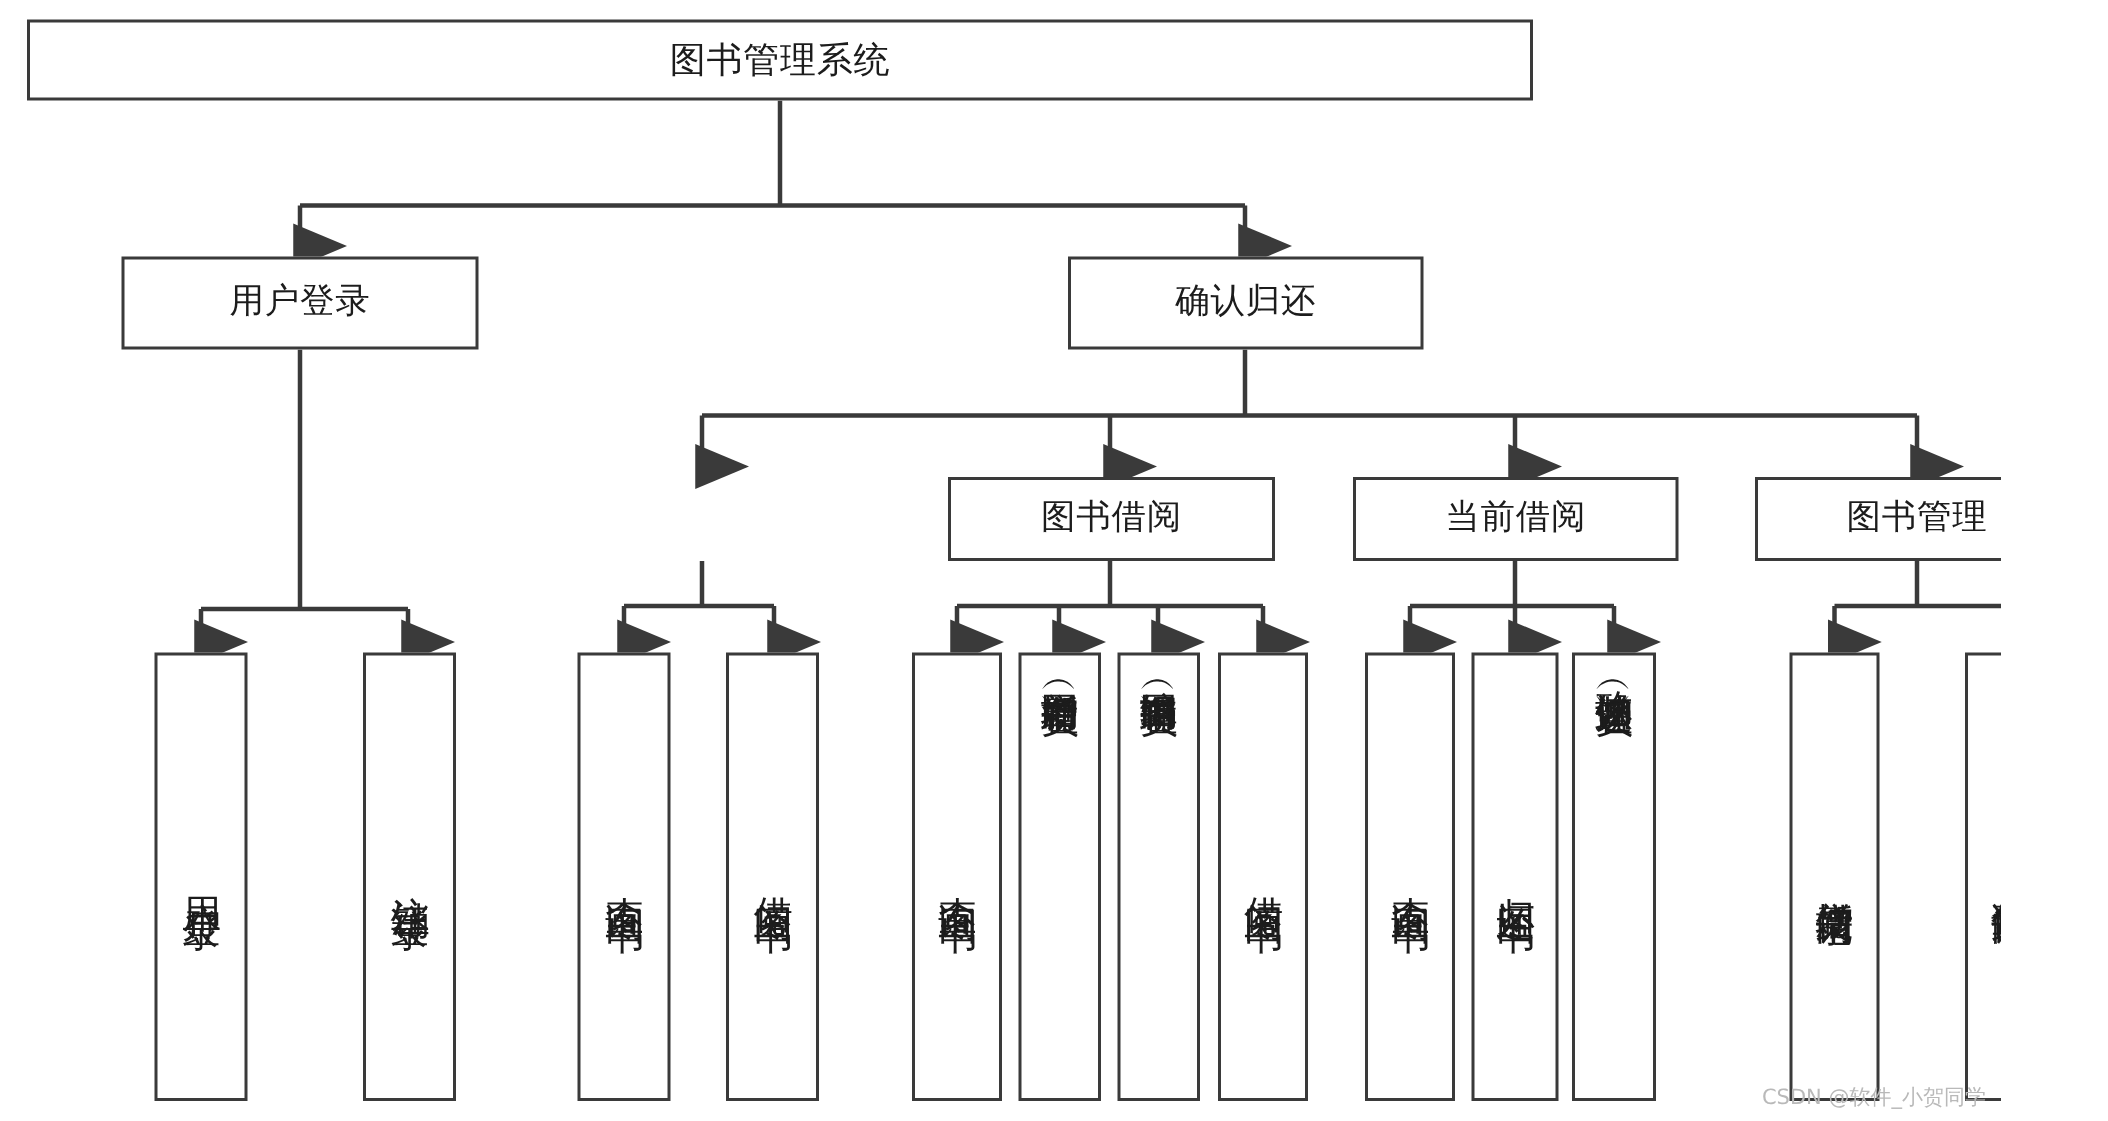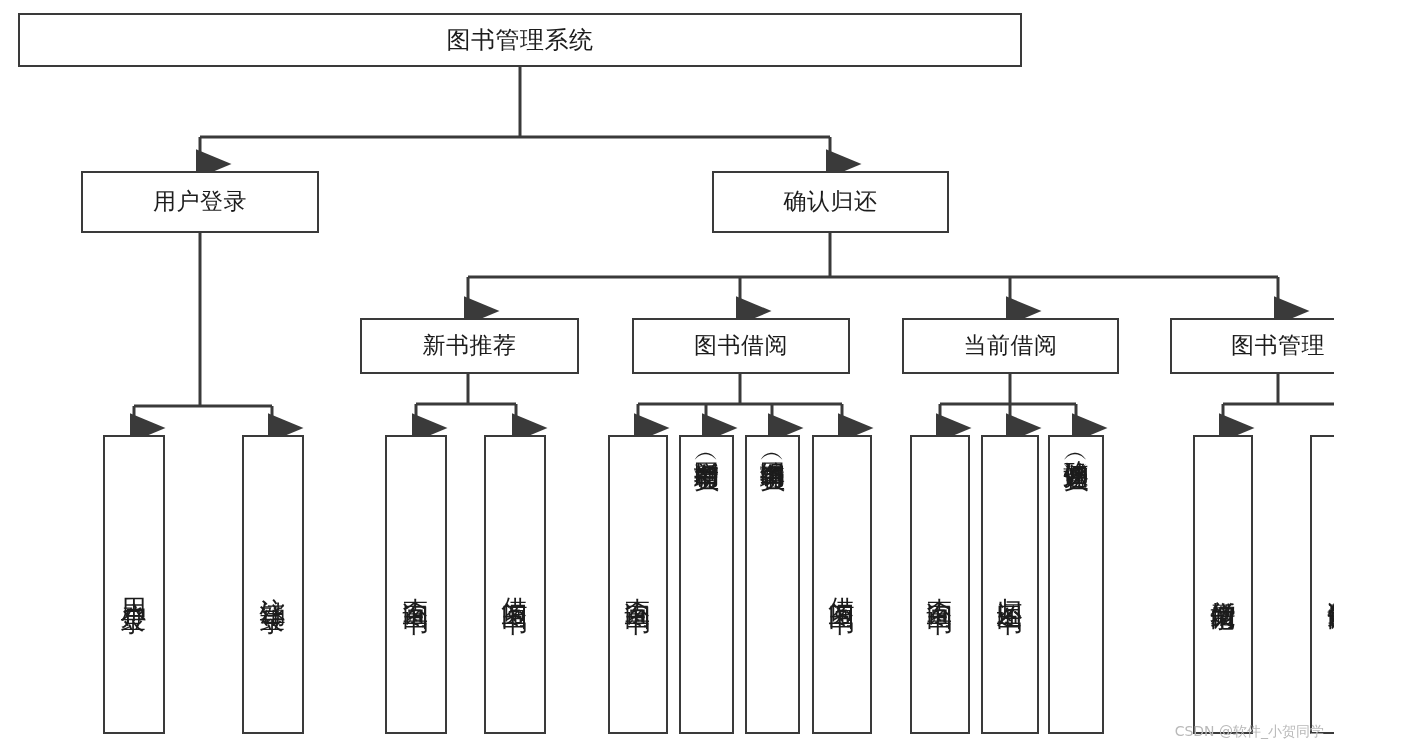--- a/index.html
+++ b/index.html
@@ -140,23 +140,20 @@
     <span class="lbl">图书管理系统</span>
   </div>
 
   <div class="node h" style="left:81px; top:171px; width:238px; height:62px;">
     <span class="lbl">用户登录</span>
   </div>
   <div class="node h" style="left:712px; top:171px; width:237px; height:62px;">
     <span class="lbl">确认归还</span>
   </div>
 
-  <div class="node h" style="left:360px; top:318px; width:219px; height:56px;">
-    <span class="lbl">新书推荐</span>
-  </div>
   <div class="node h" style="left:902px; top:318px; width:217px; height:56px;">
     <span class="lbl">当前借阅</span>
   </div>
   <div class="node h" style="left:632px; top:318px; width:218px; height:56px;">
     <span class="lbl">图书借阅</span>
   </div>
   <div class="node h" style="left:1170px; top:318px; width:216px; height:56px;">
     <span class="lbl">图书管理</span>
   </div>
 

